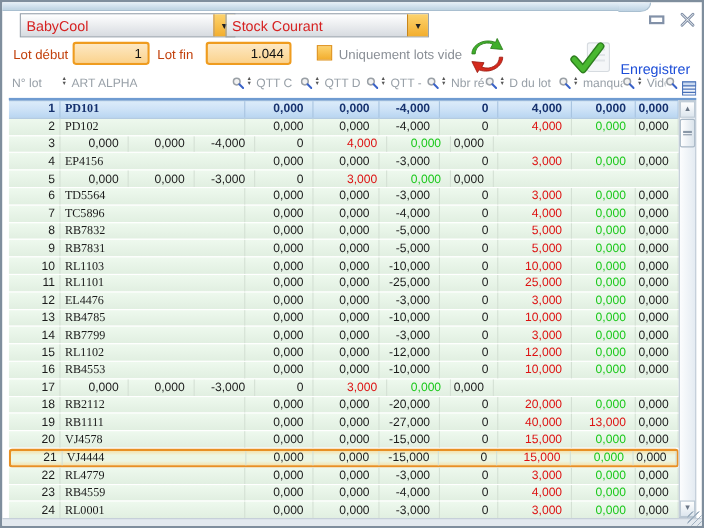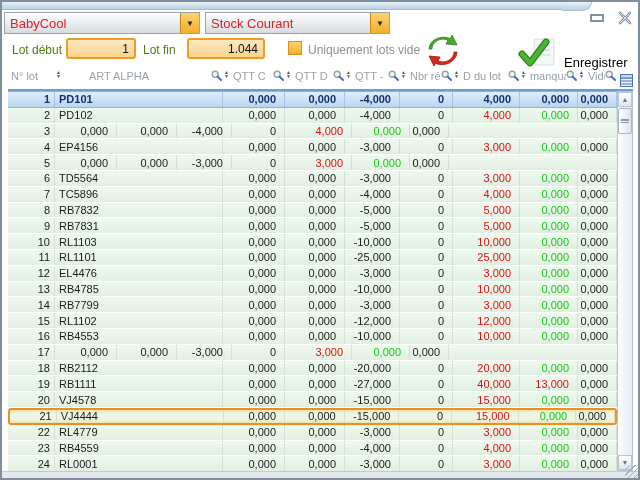--- a/index.html
+++ b/index.html
@@ -30,41 +30,41 @@
     border:1px solid #98a2ac; background:linear-gradient(#ffffff,#d7dbe0);
     display:flex; align-items:center;
   }
   .dd .dd-text { flex:1; padding-left:5px; font-size:13px; color:#d62222; }
   .dd .dd-btn {
     width:19px; height:100%; border-left:1px solid #c8861a;
     background:linear-gradient(#fdd36e,#f3ae2e);
     display:flex; align-items:center; justify-content:center;
     font-size:8px; color:#222; cursor:pointer;
   }
-  .dd1 { left:2px; width:196px;gap:22px; }
+  .dd1 { left:16px; width:196px;gap:22px; }
   .dd2 { left:203px; width:185px; }
-  .lbl-orange { position:absolute; font-size:12px; color:#4d7c0f; }
+  .lbl-orange { position:absolute; font-size:12px; color:#c2410c; }
   .tb-input {
     position:absolute; top:36px; height:21px;
     border:2px solid #ef9c1f; border-radius:3px;
     background:linear-gradient(#fde8c3,#fbd38e);
     font-size:12px; color:#111; text-align:right; padding:0 5px 0 3px;
     font-family:"Liberation Sans",sans-serif;
   }
   .cb {
     position:absolute; left:286px; top:39px; width:14px; height:14px;
     border:1px solid #de8f17; background:linear-gradient(#fdd36e,#f3ae2e);
     cursor:pointer;
   }
   .cb-label { position:absolute; left:306px; top:41px; font-size:12px; color:#8a8f96; }
   .refresh { position:absolute; left:422px; top:32px; width:38px; height:34px; cursor:pointer; }
   .savebtn { position:absolute; left:516px; top:33px; display:flex; align-items:center; cursor:pointer; }
-  .save-label { font-size:13px; color:#000000; margin-left:6px; margin-top:20px; }
+  .save-label { font-size:13px; color:#1d4ed8; margin-left:6px; margin-top:20px; }
   
-  .col-0{width:47px;} .col-1{width:168px;gap:24px;} .col-2{width:62px;} .col-3{width:60px;}
+  .col-0{width:47px;} .col-1{width:168px;} .col-2{width:62px;} .col-3{width:60px;}
   .col-4{width:55px;} .col-5{width:53px;} .col-6{width:67px;} .col-7{width:58px;} .col-8{width:39px;}
   .thead {
     position:absolute; left:6px; top:68px; width:625px; height:21px;
     display:flex; border-bottom:2px solid #6f9bd1; background:#fff;
   }
   .hcell {
     display:flex; height:19px; position:relative;
     font-size:11px; color:#98a0a8; overflow:hidden; white-space:nowrap; cursor:pointer;
   }
   .hcell .hlabel { padding-left:3px; overflow:hidden; text-overflow:clip; }
@@ -77,21 +77,21 @@
     display:flex; height:15.8px; align-items:stretch;
     background:linear-gradient(#eef9ee,#e1efe1);
     border-bottom:1px solid #ffffff; cursor:default;
   }
   .cell {
     font-size:11px; color:#1b1b1b; border-right:1px solid #d4e0d4;
     display:flex; align-items:center; justify-content:flex-end;
     padding-right:8px; overflow:hidden; white-space:nowrap;
   }
   .cell.col-0 { justify-content:flex-end; padding-right:4px; }
-  .cell.col-1 { justify-content:flex-start; padding-left:4px; padding-right:12px; }
+  .cell.col-1 { justify-content:flex-start; padding-left:4px; padding-right:12px;font-family:Liberation Serif, serif; }
   .cell.red { color:#dd1111; }
   .cell.green { color:#19c819; }
   .row.selected {
     background:linear-gradient(#dcecfa 0%,#cfe3f7 45%,#b9d6f1 100%);
     border-top:1px solid #8fb2d8; border-bottom:1px solid #8fb2d8; height:16.8px;
   }
   .row.selected .cell { color:#16316e !important; font-weight:bold; border-right-color:#a8c4e0; }
   .row.highlighted {
     border:2px solid #e89024; border-radius:3px; height:16.8px;
     background:linear-gradient(#f4e3ae 0%,#ecf6e4 30%,#ecf6e4 70%,#f4e3ae 100%);

